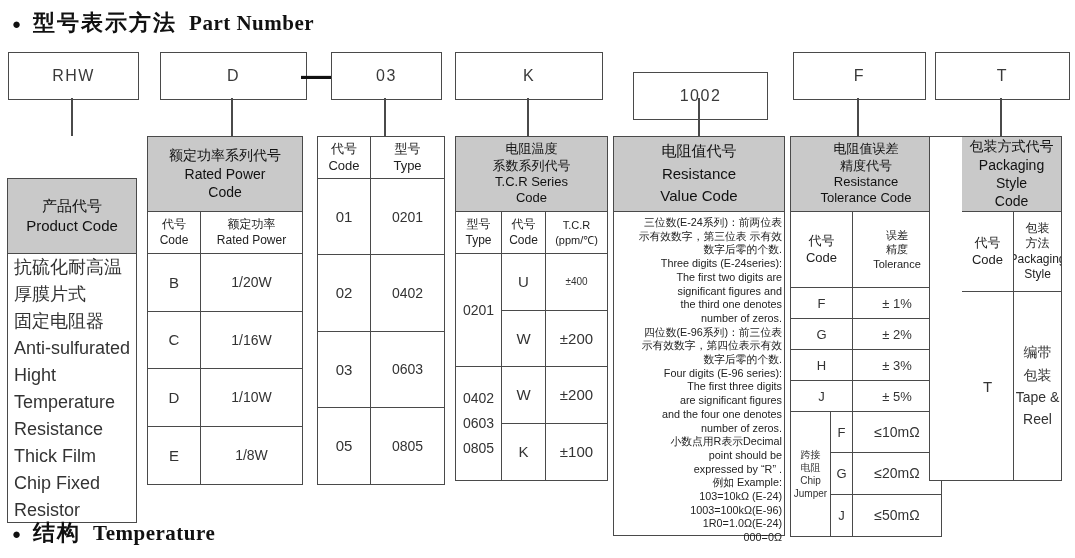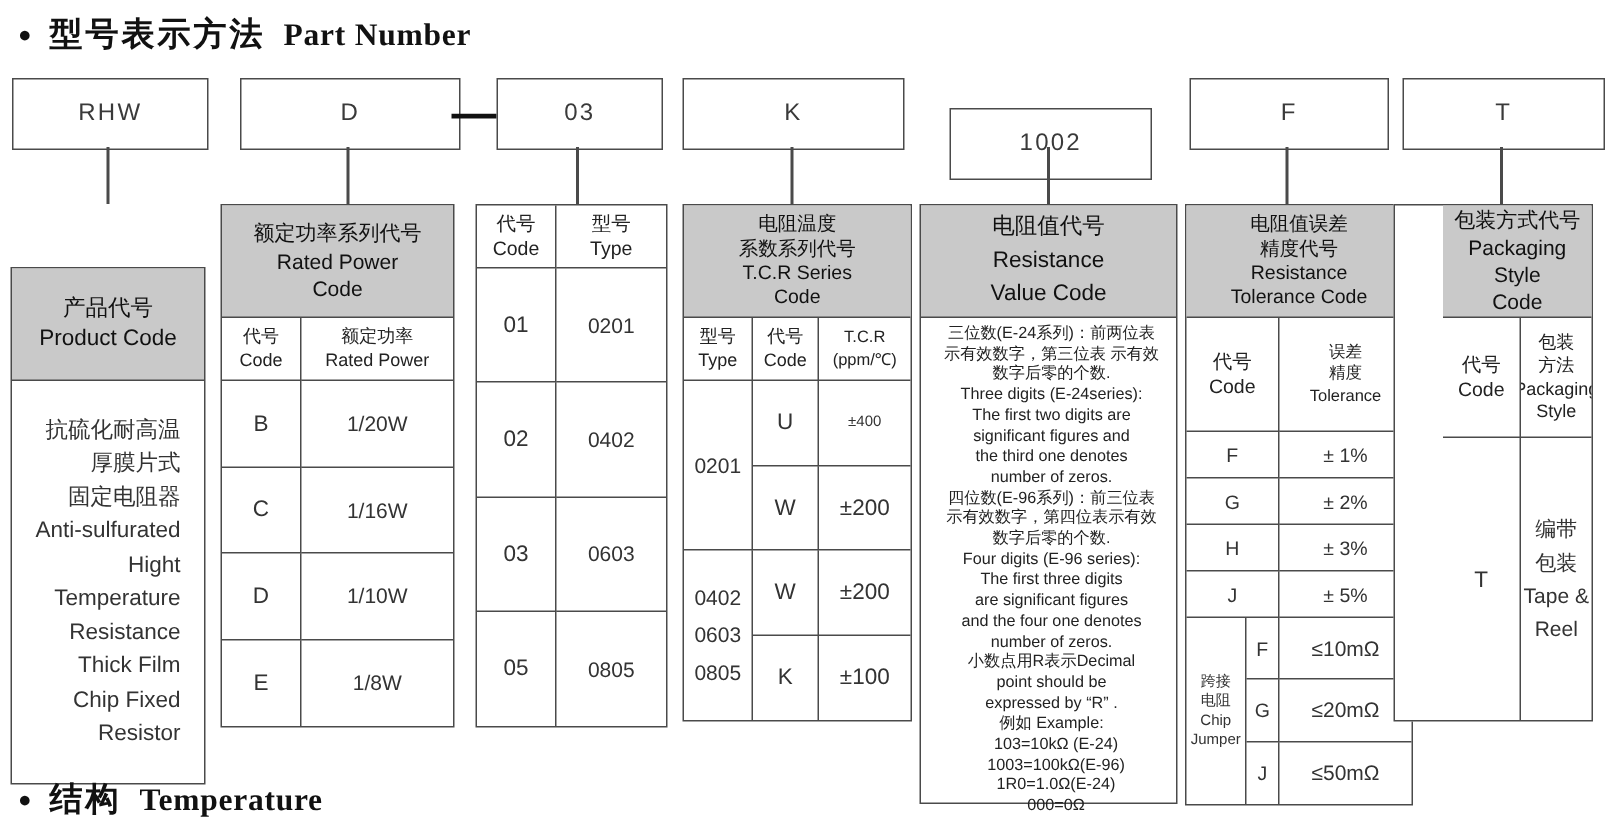--- a/index.html
+++ b/index.html
@@ -33,22 +33,22 @@
   .grid{flex:1;display:grid;}
   .cell{display:flex;align-items:center;justify-content:center;text-align:center;
         white-space:pre-line;box-sizing:border-box;overflow:hidden;}
   .br{border-right:1.5px solid #4a4a4a;}
   .bb{border-bottom:1.5px solid #4a4a4a;}
   .sub{font-size:12px;line-height:1.28;color:#222;}
   .code{font-size:15px;color:#333;}
   .val{font-size:14px;color:#333;}
   .tol{font-size:13px;color:#333;}
   .freebody{flex:1;display:flex;align-items:center;justify-content:center;
-            text-align:right;white-space:pre-line;font-size:15px;line-height:1.5;color:#333;}
-  .notes{flex:1;white-space:pre-wrap;text-align:center;font-size:10.8px;line-height:1.27;
+            text-align:left;white-space:pre-line;font-size:18px;line-height:1.5;color:#333;}
+  .notes{flex:1;white-space:pre-wrap;text-align:right;font-size:10.8px;line-height:1.27;
          color:#222;padding:4px 2px 0 6px;}
   .jlabel{font-size:10px;line-height:1.3;color:#333;}
 </style>
 </head>
 <body>
 
 <div class="page">
 
   <div class="heading" style="left:12px;top:8px;">
     <span class="bullet">●</span>

